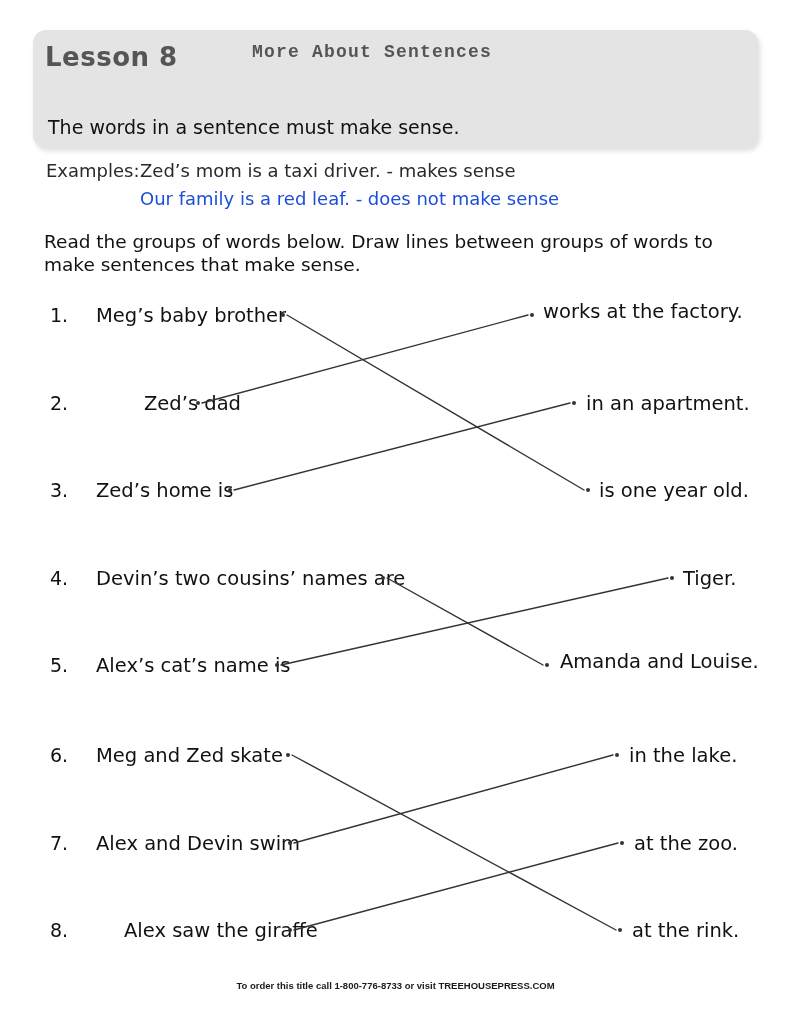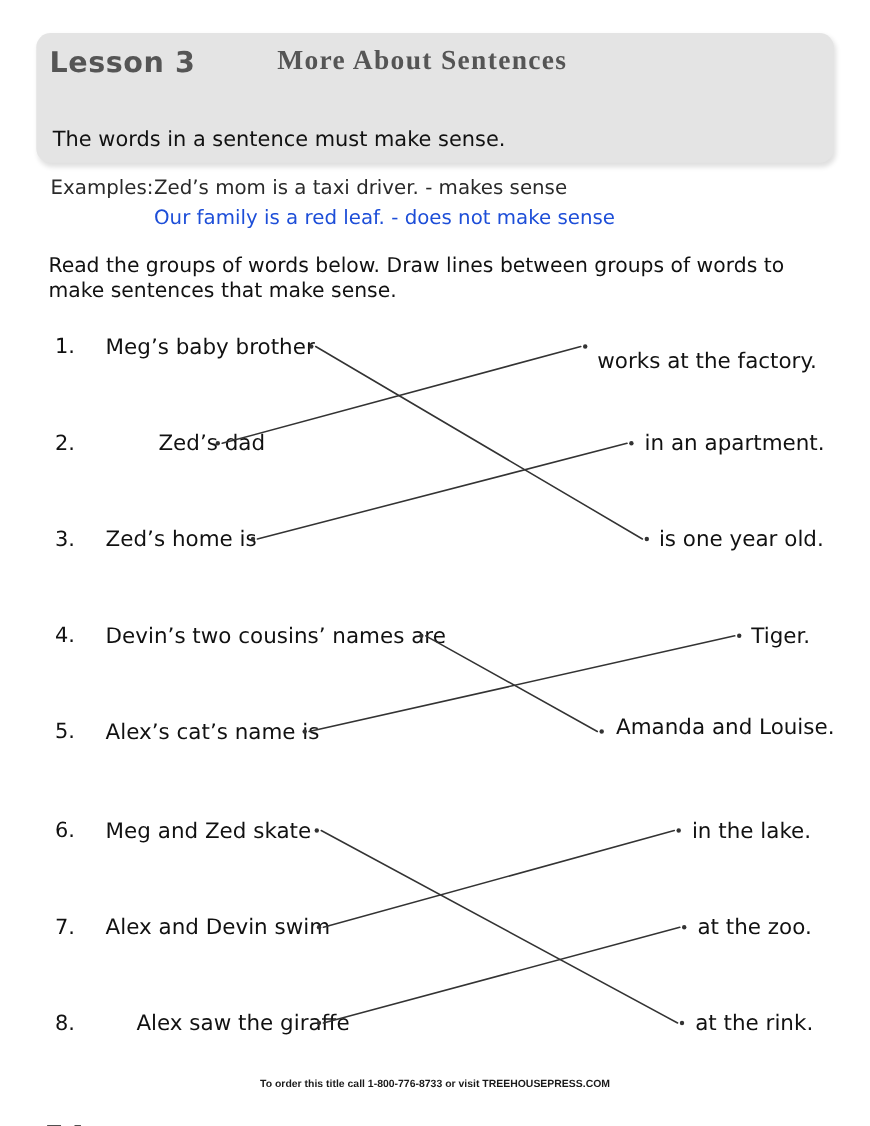--- a/index.html
+++ b/index.html
@@ -43,25 +43,25 @@
     font-weight: bold;
     letter-spacing: 0.5px;
     color: #555555;
     font-family: "DejaVu Sans", sans-serif;
     white-space: nowrap;
   }
   .lesson-title {
     position: absolute;
     left: 252px;
     top: 42px;
-    font-size: 25px;
+    font-size: 18px;
     font-weight: bold;
     letter-spacing: 1.2px;
     color: #555555;
-    font-family: Liberation Serif, serif;
+    font-family: Liberation Mono, monospace;
     white-space: nowrap;
   }
   .rule-line {
     position: absolute;
     left: 48px;
     top: 116px;
     font-size: 19px;
     color: #111;
     white-space: nowrap;
   }
@@ -168,36 +168,36 @@
     color: #1a1a1a;
     font-family: "Liberation Sans", sans-serif;
   }
 </style>
 </head>
 <body>
 
 <div id="page">
 
   <div class="header-box"></div>
-  <div class="lesson-label">Lesson 3</div>
+  <div class="lesson-label">Lesson 8</div>
   <div class="lesson-title">More About Sentences</div>
   <div class="rule-line">The words in a sentence must make sense.</div>
 
   <div class="examples-label">Examples:</div>
   <div class="example-1">Zed’s mom is a taxi driver. - makes sense</div>
   <div class="example-2">Our family is a red leaf. - does not make sense</div>
 
   <div class="instructions">Read the groups of words below. Draw lines between groups of words to make sentences that make sense.</div>
 
   <div id="rows-layer">
       <div class="row-num" style="left: 50px; top: 315px;">1.</div>
       <div class="row-left-text" style="left: 96px; top: 315px;">Meg’s baby brother</div>
       <div class="dot" style="left: 283px; top: 315px;"></div>
       <div class="dot" style="left: 532px; top: 315px;"></div>
-      <div class="row-right-text" style="left: 543px; top: 328px;">works at the factory.</div>
+      <div class="row-right-text" style="left: 543px; top: 311px;">works at the factory.</div>
       <div class="row-num" style="left: 50px; top: 403px;">2.</div>
       <div class="row-left-text" style="left: 96px; top: 403px; margin-left: 48px;">Zed’s dad</div>
       <div class="dot" style="left: 198px; top: 403px;"></div>
       <div class="dot" style="left: 574px; top: 403px;"></div>
       <div class="row-right-text" style="left: 586px; top: 403px;">in an apartment.</div>
       <div class="row-num" style="left: 50px; top: 490px;">3.</div>
       <div class="row-left-text" style="left: 96px; top: 490px;">Zed’s home is</div>
       <div class="dot" style="left: 230px; top: 490px;"></div>
       <div class="dot" style="left: 588px; top: 490px;"></div>
       <div class="row-right-text" style="left: 599px; top: 490px;">is one year old.</div>

